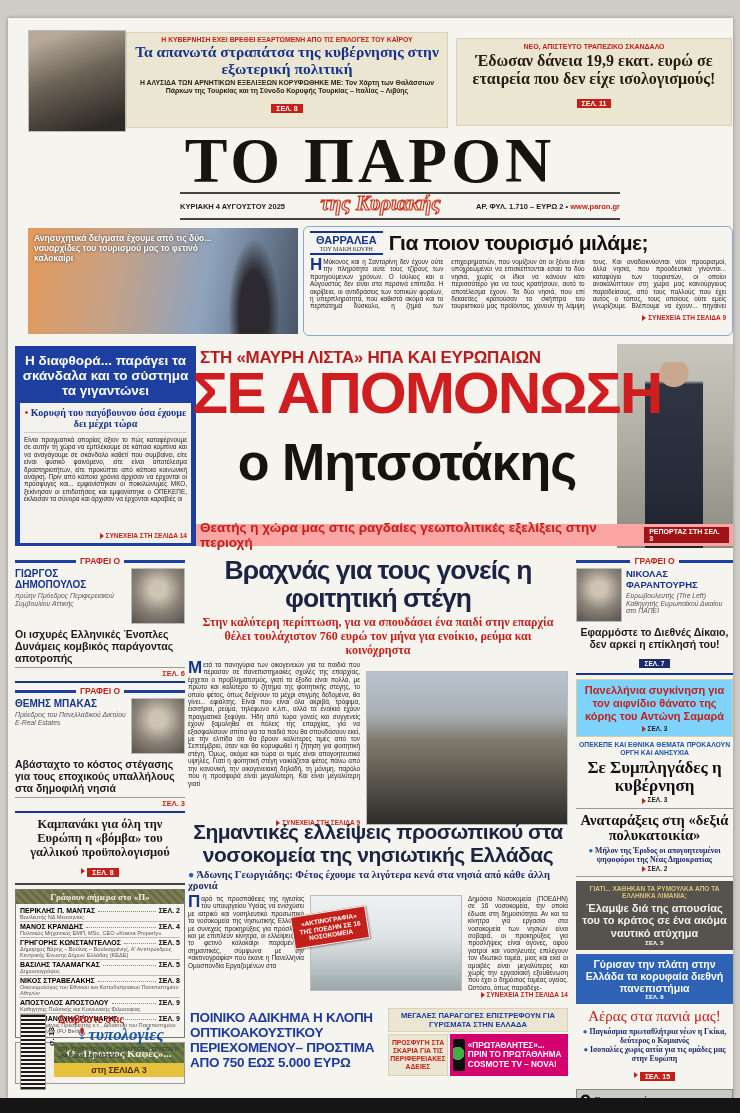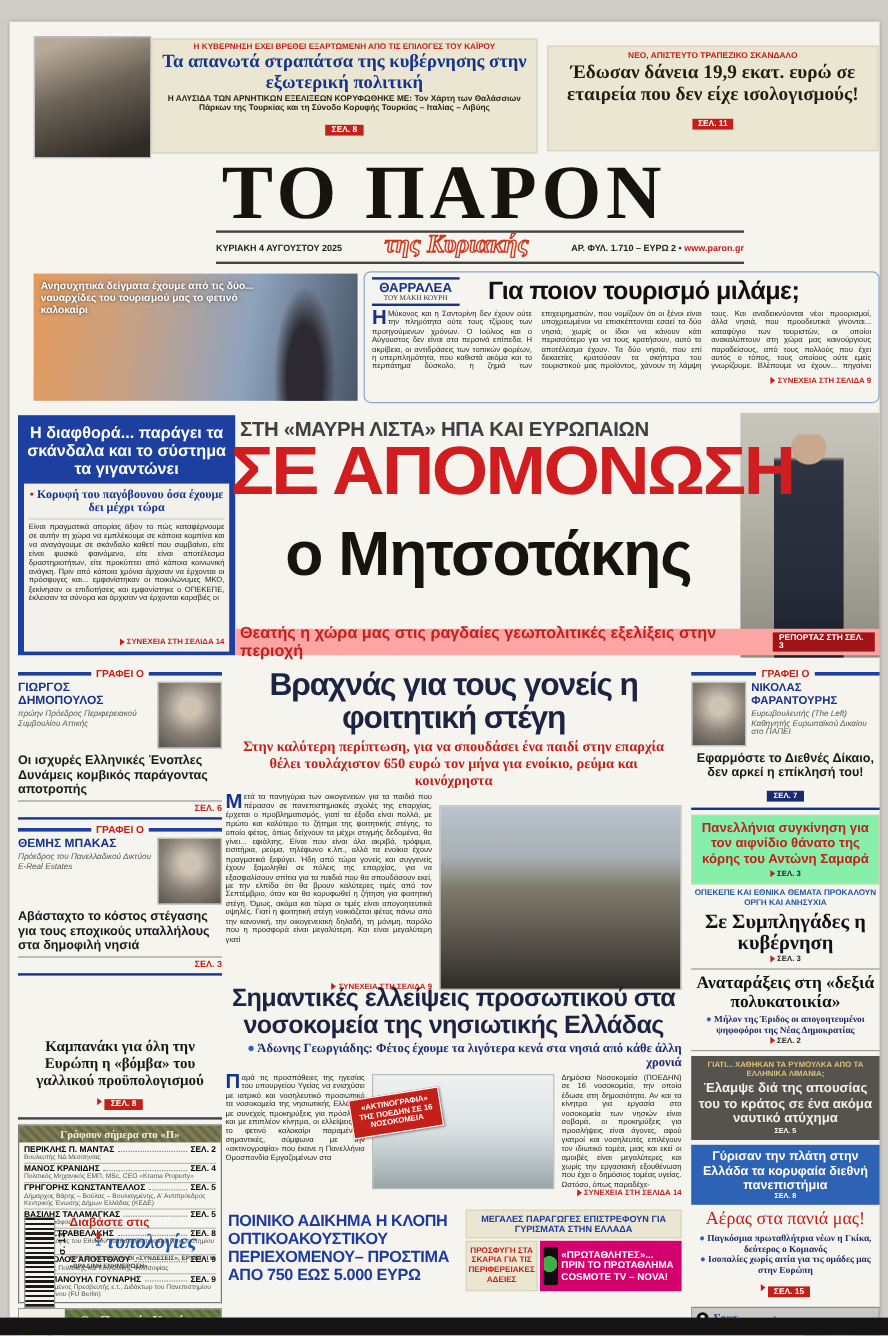--- a/index.html
+++ b/index.html
@@ -58,21 +58,21 @@
         <span style="color:#c4201a;">www.paron.gr</span>
       </span>
     </div>
   </div>
 
   <div class="abs" style="left:28px;top:228px;width:270px;height:106px;background:linear-gradient(100deg,#e59a5a 0%,#c9a183 30%,#8fa3bd 65%,#4a5668 100%);">
     <div class="abs" style="right:18px;top:10px;width:52px;height:96px;background:radial-gradient(ellipse at 50% 80%,#2c2a30 40%,transparent 70%);"></div>
     <div style="position:absolute;left:6px;top:5px;width:180px;color:#fff;font-weight:bold;font-size:8.5px;line-height:10px;text-shadow:0 0 3px #333;">Ανησυχητικά δείγματα έχουμε από τις δύο... ναυαρχίδες του τουρισμού μας το φετινό καλοκαίρι</div>
   </div>
   <div class="abs" style="left:303px;top:226px;width:430px;height:110px;border:1px solid #8aa6cc;border-radius:6px;box-sizing:border-box;padding:4px 6px;">
-    <div style="display:flex;align-items:center;gap:24px;">
+    <div style="display:flex;align-items:center;gap:6px;">
       <div style="border:2px solid #16338e;border-left:none;border-right:none;text-align:center;padding:1px 6px;">
         <div style="color:#16338e;font-weight:bold;font-size:11px;">ΘΑΡΡΑΛΕΑ</div>
         <div class="serif" style="color:#333;font-size:6px;">ΤΟΥ ΜΑΚΗ ΚΟΥΡΗ</div>
       </div>
       <div style="font-weight:800;font-size:21px;color:#111;letter-spacing:-0.5px;">Για ποιον τουρισμό μιλάμε;</div>
     </div>
     <div class="tiny just drop" style="margin-top:3px;column-count:3;column-gap:8px;height:56px;overflow:hidden;">Η Μύκονος και η Σαντορίνη δεν έχουν ούτε την πληρότητα ούτε τους τζίρους των προηγούμενων χρόνων. Ο Ιούλιος και ο Αύγουστος δεν είναι στα περσινά επίπεδα. Η ακρίβεια, οι αντιδράσεις των τοπικών φορέων, η υπερπληρότητα, που καθιστά ακόμα και το περπάτημα δύσκολο, η ζημιά των επιχειρηματιών, που νομίζουν ότι οι ξένοι είναι υποχρεωμένοι να επισκέπτονται εσαεί τα δύο νησιά, χωρίς οι ίδιοι να κάνουν κάτι περισσότερο για να τους κρατήσουν, αυτό το αποτέλεσμα έχουν. Τα δύο νησιά, που επί δεκαετίες κρατούσαν τα σκήπτρα του τουριστικού μας προϊόντος, χάνουν τη λάμψη τους. Και αναδεικνύονται νέοι προορισμοί, άλλα νησιά, που προοδευτικά γίνονται... καταφύγιο των τουριστών, οι οποίοι ανακαλύπτουν στη χώρα μας καινούργιους παραδείσους, από τους πολλούς που έχει αυτός ο τόπος, τους οποίους ούτε εμείς γνωρίζουμε. Βλέπουμε να έχουν... πηγαίνει από τουρίστες η Σέριφος, η Μήλος, η Φολέγανδρος, η Σάμος, η Ικαρία, η Αμοργός και η Παροναξία με την Τζια, που εμφανίζουν τον Ιούλιο και τον Αύγουστο πληρό-</div>
     <div class="more"><span class="tri"></span><span>ΣΥΝΕΧΕΙΑ ΣΤΗ ΣΕΛΙΔΑ 9</span></div>
   </div>
 
@@ -83,21 +83,21 @@
         <span style="color:#c4201a;">•</span> <span>Κορυφή του παγόβουνου όσα έχουμε δει μέχρι τώρα</span>
       </div>
       <div class="tiny just" style="margin-top:3px;height:96px;overflow:hidden;">Είναι πραγματικά απορίας άξιον το πώς καταφέρνουμε σε αυτήν τη χώρα να εμπλέκουμε σε κάποια κομπίνα και να αναγάγουμε σε σκάνδαλο καθετί που συμβαίνει, είτε είναι φυσικό φαινόμενο, είτε είναι αποτέλεσμα δραστηριοτήτων, είτε προκύπτει από κάποια κοινωνική ανάγκη. Πριν από κάποια χρόνια άρχισαν να έρχονται οι πρόσφυγες και... εμφανίστηκαν οι ποικιλώνυμες ΜΚΟ, ξεκίνησαν οι επιδοτήσεις και εμφανίστηκε ο ΟΠΕΚΕΠΕ, έκλεισαν τα σύνορα και άρχισαν να έρχονται καραβιές οι</div>
       <div class="more"><span class="tri"></span><span>ΣΥΝΕΧΕΙΑ ΣΤΗ ΣΕΛΙΔΑ 14</span></div>
     </div>
   </div>
 
   <div class="abs photo" style="left:617px;top:344px;width:116px;height:204px;background:linear-gradient(180deg,#c9c6bd 0%,#b5b2a8 40%,#8c8a80 100%);">
     <div class="abs" style="left:28px;top:18px;width:58px;height:186px;background:radial-gradient(ellipse 40% 12% at 50% 6%,#c9a88d 60%,transparent 65%),linear-gradient(180deg,transparent 10%,#2e3442 12%,#262b38 70%,#1c202a 100%);"></div>
   </div>
-  <div class="abs" style="left:200px;top:348px;width:430px;font-weight:800;font-size:17px;color:#404040;letter-spacing:-0.3px;">ΣΤΗ «ΜΑΥΡΗ ΛΙΣΤΑ» ΗΠΑ ΚΑΙ ΕΥΡΩΠΑΙΩΝ</div>
+  <div class="abs" style="left:200px;top:348px;width:430px;font-weight:800;font-size:17px;color:#b91c1c;letter-spacing:-0.3px;">ΣΤΗ «ΜΑΥΡΗ ΛΙΣΤΑ» ΗΠΑ ΚΑΙ ΕΥΡΩΠΑΙΩΝ</div>
   <div class="abs" style="left:192px;top:362px;width:436px;font-weight:900;font-size:57px;line-height:62px;color:#cf1d20;letter-spacing:-2px;transform:scaleX(1.06);transform-origin:left;white-space:nowrap;">ΣΕ ΑΠΟΜΟΝΩΣΗ</div>
   <div class="abs" style="left:192px;top:432px;width:430px;font-weight:800;font-size:52px;color:#17140f;letter-spacing:-1px;text-align:center;">ο Μητσοτάκης</div>
   <div class="abs" style="left:196px;top:524px;width:537px;height:22px;background:#fca5a5;display:flex;align-items:center;justify-content:space-between;padding:0 4px;box-sizing:border-box;">
     <span style="color:#c4201a;font-weight:bold;font-size:13.5px;">Θεατής η χώρα μας στις ραγδαίες γεωπολιτικές εξελίξεις στην περιοχή</span>
     <span class="tag-red" style="background:#a01418;">ΡΕΠΟΡΤΑΖ ΣΤΗ ΣΕΛ. 3</span>
   </div>
 
   <div class="abs" style="left:15px;top:556px;width:170px;">
     <div style="border-bottom:2px solid #16338e;padding-bottom:3px;">
       <div class="rule-row">
@@ -125,21 +125,21 @@
         <div style="flex:1;">
           <div class="aname">ΘΕΜΗΣ ΜΠΑΚΑΣ</div>
           <div class="atitle">Πρόεδρος του Πανελλαδικού Δικτύου E-Real Estates</div>
         </div>
         <div class="headshot hs-frame" style="width:52px;height:54px;"></div>
       </div>
       <div class="ahead">Αβάσταχτο το κόστος στέγασης για τους εποχικούς υπαλλήλους στα δημοφιλή νησιά</div>
       <div class="pg">ΣΕΛ. 3</div>
     </div>
     <div style="border-bottom:2px solid #444;padding:4px 0;text-align:center;">
-      <div class="serif" style="font-weight:bold;font-size:12.5px;line-height:14px;color:#1a1a1a;margin-top:48px;">Καμπανάκι για όλη την Ευρώπη η «βόμβα» του γαλλικού προϋπολογισμού</div>
+      <div class="serif" style="font-weight:bold;font-size:12.5px;line-height:14px;color:#1a1a1a;">Καμπανάκι για όλη την Ευρώπη η «βόμβα» του γαλλικού προϋπολογισμού</div>
       <div style="margin-top:2px;"><span class="tri"></span><span class="tag-red">ΣΕΛ. 8</span></div>
     </div>
 
     <div style="border:1px solid #777;margin-top:4px;">
       <div class="serif" style="background:repeating-linear-gradient(45deg,#6a6a46,#6a6a46 3px,#7c7c55 3px,#7c7c55 6px);color:#f0eedd;text-align:center;font-size:9px;font-weight:bold;padding:2px 0;">Γράφουν σήμερα στο «Π»</div>
       <div style="padding:2px 4px;">
         <div class="idx" style="border-bottom:1px solid #bbb;padding:1px 0;">
           <div style="display:flex;align-items:flex-end;">
               <span style="font-weight:800;font-size:7px;">ΠΕΡΙΚΛΗΣ Π. ΜΑΝΤΑΣ</span>
               <span class="dotlead"></span>
@@ -208,33 +208,33 @@
       </div>
       <div style="flex:1;">
         <div class="serif" style="background:repeating-linear-gradient(45deg,#5c6e3a,#5c6e3a 3px,#6e8048 3px,#6e8048 6px);color:#f3efdf;text-align:center;font-size:11px;font-weight:bold;padding:4px 0;">Ο «Πρωινός Καφές»...</div>
         <div style="background:#e6c23c;color:#4a2d10;text-align:center;font-size:8.5px;font-weight:bold;padding:2px 0;">στη ΣΕΛΙΔΑ 3</div>
       </div>
     </div>
   </div>
 
   <div class="abs" style="left:188px;top:556px;width:380px;">
     <div style="font-weight:800;font-size:26.5px;color:#1c2343;letter-spacing:-1px;text-align:center;line-height:28px;">Βραχνάς για τους γονείς η φοιτητική στέγη</div>
-    <div class="serif" style="color:#c4201a;font-weight:bold;font-size:12px;line-height:14px;text-align:center;margin-top:3px;padding:0 8px;">Στην καλύτερη περίπτωση, για να σπουδάσει ένα παιδί στην επαρχία θέλει τουλάχιστον 650 ευρώ τον μήνα για ενοίκιο, ρεύμα και κοινόχρηστα</div>
+    <div class="serif" style="color:#c4201a;font-weight:bold;font-size:12px;line-height:14px;text-align:center;margin-top:3px;padding:0 8px;">Στην καλύτερη περίπτωση, για να σπουδάσει ένα παιδί στην επαρχία θέλει τουλάχιστον 760 ευρώ τον μήνα για ενοίκιο, ρεύμα και κοινόχρηστα</div>
     <div style="display:flex;gap:6px;margin-top:4px;">
       <div style="width:172px;">
         <div class="tiny just drop" style="height:158px;overflow:hidden;">Μετά τα πανηγύρια των οικογενειών για τα παιδιά που πέρασαν σε πανεπιστημιακές σχολές της επαρχίας, έρχεται ο προβληματισμός, γιατί τα έξοδα είναι πολλά, με πρώτο και καλύτερο το ζήτημα της φοιτητικής στέγης, το οποίο φέτος, όπως δείχνουν τα μέχρι στιγμής δεδομένα, θα γίνει... εφιάλτης. Είναι που είναι όλα ακριβά, τρόφιμα, εισιτήρια, ρεύμα, τηλέφωνο κ.λπ., αλλά τα ενοίκια έχουν πραγματικά ξεφύγει. Ήδη από τώρα γονείς και συγγενείς έχουν ξαμοληθεί σε πόλεις της επαρχίας, για να εξασφαλίσουν σπίτια για τα παιδιά που θα σπουδάσουν εκεί, με την ελπίδα ότι θα βρουν καλύτερες τιμές από τον Σεπτέμβριο, όταν και θα κορυφωθεί η ζήτηση για φοιτητική στέγη. Όμως, ακόμα και τώρα οι τιμές είναι απογοητευτικά υψηλές. Γιατί η φοιτητική στέγη νοικιάζεται φέτος πάνω από την κανονική, την οικογενειακή δηλαδή, τη μόνιμη, παρόλο που η προσφορά είναι μεγαλύτερη. Και είναι μεγαλύτερη γιατί</div>
         <div class="more"><span class="tri"></span><span>ΣΥΝΕΧΕΙΑ ΣΤΗ ΣΕΛΙΔΑ 9</span></div>
       </div>
       <div class="hs-frame" style="flex:1;height:152px;margin-top:10px;background:linear-gradient(180deg,#b9c3ce 0%,#a8b0b4 28%,#7e7a6c 45%,#55514a 75%,#2e2c28 100%);"></div>
     </div>
   </div>
 
   <div class="abs" style="left:188px;top:820px;width:380px;">
     <div style="font-weight:800;font-size:21px;color:#1c2343;letter-spacing:-0.5px;text-align:center;line-height:23px;">Σημαντικές ελλείψεις προσωπικού στα νοσοκομεία της νησιωτικής Ελλάδας</div>
-    <div class="serif" style="text-align:right;font-weight:bold;font-size:10.5px;color:#1c2a6e;margin-top:3px;">
+    <div class="serif" style="text-align:left;font-weight:bold;font-size:10.5px;color:#1c2a6e;margin-top:3px;">
       <span style="color:#2e62b4;">●</span> <span>Άδωνης Γεωργιάδης: Φέτος έχουμε τα λιγότερα κενά στα νησιά από κάθε άλλη χρονιά</span>
     </div>
     <div style="display:flex;gap:6px;margin-top:4px;position:relative;">
       <div class="tiny just drop" style="width:116px;height:96px;overflow:hidden;">Παρά τις προσπάθειες της ηγεσίας του υπουργείου Υγείας να ενισχύσει με ιατρικό και νοσηλευτικό προσωπικό τα νοσοκομεία της νησιωτικής Ελλάδας, με συνεχείς προκηρύξεις για πρόσληψη και με επιπλέον κίνητρα, οι ελλείψεις και το φετινό καλοκαίρι παραμένουν σημαντικές, σύμφωνα με την «ακτινογραφία» που έκανε η Πανελλήνια Ομοσπονδία Εργαζομένων στα</div>
       <div class="hs-frame" style="width:150px;height:94px;background:linear-gradient(180deg,#eef1f2 0%,#dde3e5 45%,#c0cacc 70%,#9aa6a8 100%);"></div>
       <div style="position:absolute;left:104px;top:16px;width:70px;background:#c4201a;color:#fff;font-weight:bold;font-size:6.5px;line-height:7.5px;text-align:center;padding:4px 2px;transform:rotate(-9deg);border:1px solid #fff;box-shadow:1px 1px 2px rgba(0,0,0,.4);">«ΑΚΤΙΝΟΓΡΑΦΙΑ» ΤΗΣ ΠΟΕΔΗΝ ΣΕ 16 ΝΟΣΟΚΟΜΕΙΑ</div>
       <div style="flex:1;">
         <div class="tiny just" style="height:96px;overflow:hidden;">Δημόσια Νοσοκομεία (ΠΟΕΔΗΝ) σε 16 νοσοκομεία, την οποία έδωσε στη δημοσιότητα. Αν και τα κίνητρα για εργασία στα νοσοκομεία των νησιών είναι σοβαρά, οι προκηρύξεις για προσλήψεις είναι άγονες, αφού γιατροί και νοσηλευτές επιλέγουν τον ιδιωτικό τομέα, μιας και εκεί οι αμοιβές είναι μεγαλύτερες και χωρίς την εργασιακή εξουθένωση που έχει ο δημόσιος τομέας υγείας. Ωστόσο, όπως παραδέχε-</div>
         <div class="more"><span class="tri"></span><span>ΣΥΝΕΧΕΙΑ ΣΤΗ ΣΕΛΙΔΑ 14</span></div>
       </div>
@@ -252,21 +252,21 @@
         <div class="headshot hs-frame" style="width:44px;height:52px;"></div>
         <div style="flex:1;text-align:left;">
           <div class="aname" style="font-size:9.5px;">ΝΙΚΟΛΑΣ ΦΑΡΑΝΤΟΥΡΗΣ</div>
           <div class="atitle">Ευρωβουλευτής (The Left) Καθηγητής Ευρωπαϊκού Δικαίου στο ΠΑΠΕΙ</div>
         </div>
       </div>
       <div class="ahead" style="text-align:center;">Εφαρμόστε το Διεθνές Δίκαιο, δεν αρκεί η επίκλησή του!</div>
       <div style="text-align:center;margin-top:2px;"><span style="background:#1c2a6e;color:#fff;font-weight:bold;font-size:6.5px;padding:1px 6px;">ΣΕΛ. 7</span></div>
     </div>
 
-    <div style="background:#86efac;border:1px solid #d8cfa0;text-align:center;padding:4px;margin-top:4px;">
+    <div style="background:#7dd3fc;border:1px solid #d8cfa0;text-align:center;padding:4px;margin-top:4px;">
       <div style="color:#c4201a;font-weight:bold;font-size:11px;line-height:13px;">Πανελλήνια συγκίνηση για τον αιφνίδιο θάνατο της κόρης του Αντώνη Σαμαρά</div>
       <div style="margin-top:2px;font-weight:bold;font-size:6.5px;color:#222;"><span class="tri"></span><span>ΣΕΛ. 3</span></div>
     </div>
 
     <div style="text-align:center;border-bottom:1px solid #999;padding:4px 0;">
       <div style="color:#1c56a8;font-weight:bold;font-size:6.8px;line-height:8px;">ΟΠΕΚΕΠΕ ΚΑΙ ΕΘΝΙΚΑ ΘΕΜΑΤΑ ΠΡΟΚΑΛΟΥΝ ΟΡΓΗ ΚΑΙ ΑΝΗΣΥΧΙΑ</div>
       <div class="serif" style="color:#111;font-weight:bold;font-size:17px;line-height:18px;margin-top:2px;">Σε Συμπληγάδες η κυβέρνηση</div>
       <div style="margin-top:1px;font-weight:bold;font-size:6.5px;color:#222;"><span class="tri"></span><span>ΣΕΛ. 3</span></div>
     </div>
 

